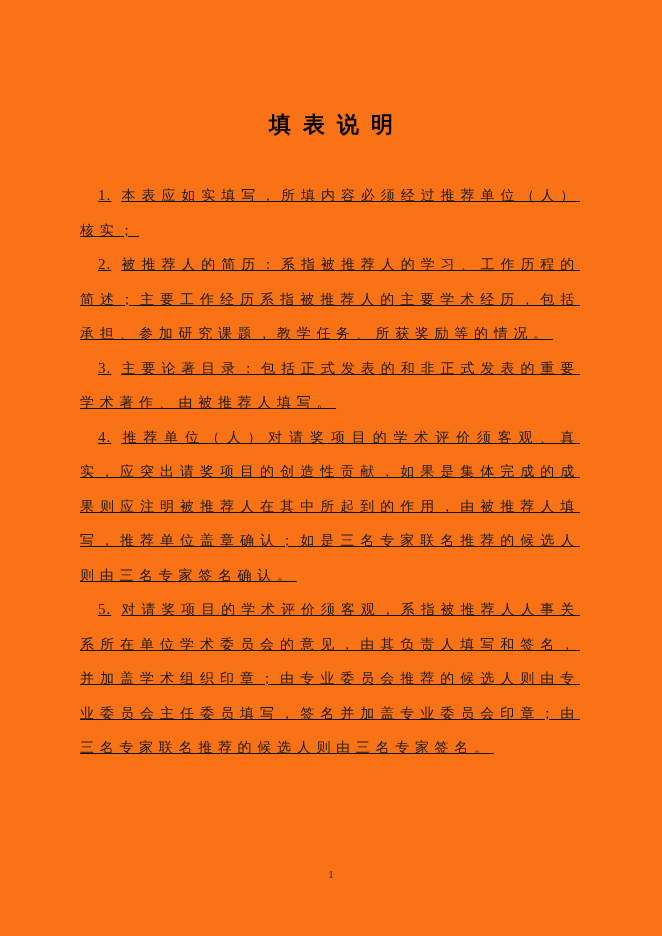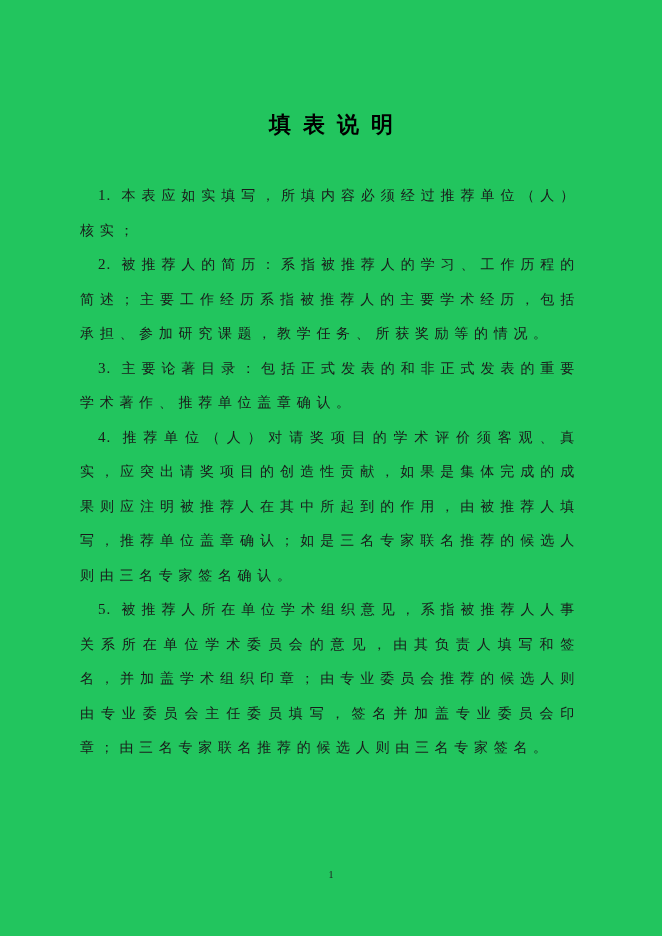--- a/index.html
+++ b/index.html
@@ -1,35 +1,35 @@
 <!DOCTYPE html>
 <html><head>
 <meta charset="utf-8">
 <style>
   html, body { margin: 0; padding: 0; background: #ffffff; }
   body { width: 662px; height: 936px; position: relative; overflow: hidden;
          font-family: "DejaVu Sans", "Liberation Sans", sans-serif; color: #111; }
-  .page { position: absolute; left: 0; top: 0; width: 662px; height: 936px; background: #22c55e; }
+  .page { position: absolute; left: 0; top: 0; width: 662px; height: 936px; background: #f97316; }
   .title { position: absolute; top: 110px; left: 0; width: 662px; text-align: center;
            font-size: 22px; font-weight: bold; letter-spacing: 12px; text-indent: 12px; color: #000; }
-  .body { position: absolute; left: 80px; top: 178px; width: 500px; }
+  .body { position: absolute; left: 80px; top: 178px; width: 500px; text-decoration: underline; }
   .para { font-size: 14px; line-height: 34.5px; text-align: justify; text-align-last: left;
           letter-spacing: 5.7px; margin: 0; text-indent: 18px; color: #1a1a1a; }
   .para .num { letter-spacing: 1px; margin-right: 10px; font-family: "Liberation Serif", serif; font-size: 15px; }
   .pagenum { position: absolute; top: 869px; left: 0; width: 662px; text-align: center;
              font-size: 10px; font-family: "Liberation Serif", serif; color: #222; }
 </style>
 </head>
 <body>
 
 <div class="page">
   <div class="title">填表说明</div>
 
   <div class="body">
     <p class="para"><span class="num">1.</span><span>本表应如实填写，所填内容必须经过推荐单位（人）核实；</span></p>
     <p class="para"><span class="num">2.</span><span>被推荐人的简历：系指被推荐人的学习、工作历程的简述；主要工作经历系指被推荐人的主要学术经历，包括承担、参加研究课题，教学任务、所获奖励等的情况。</span></p>
-    <p class="para"><span class="num">3.</span><span>主要论著目录：包括正式发表的和非正式发表的重要学术著作、推荐单位盖章确认。</span></p>
+    <p class="para"><span class="num">3.</span><span>主要论著目录：包括正式发表的和非正式发表的重要学术著作、由被推荐人填写。</span></p>
     <p class="para"><span class="num">4.</span><span>推荐单位（人）对请奖项目的学术评价须客观、真实，应突出请奖项目的创造性贡献，如果是集体完成的成果则应注明被推荐人在其中所起到的作用，由被推荐人填写，推荐单位盖章确认；如是三名专家联名推荐的候选人则由三名专家签名确认。</span></p>
-    <p class="para"><span class="num">5.</span><span>被推荐人所在单位学术组织意见，系指被推荐人人事关系所在单位学术委员会的意见，由其负责人填写和签名，并加盖学术组织印章；由专业委员会推荐的候选人则由专业委员会主任委员填写，签名并加盖专业委员会印章；由三名专家联名推荐的候选人则由三名专家签名。</span></p>
+    <p class="para"><span class="num">5.</span><span>对请奖项目的学术评价须客观，系指被推荐人人事关系所在单位学术委员会的意见，由其负责人填写和签名，并加盖学术组织印章；由专业委员会推荐的候选人则由专业委员会主任委员填写，签名并加盖专业委员会印章；由三名专家联名推荐的候选人则由三名专家签名。</span></p>
   </div>
 
   <div class="pagenum">1</div>
 </div>
 
 </body></html>

